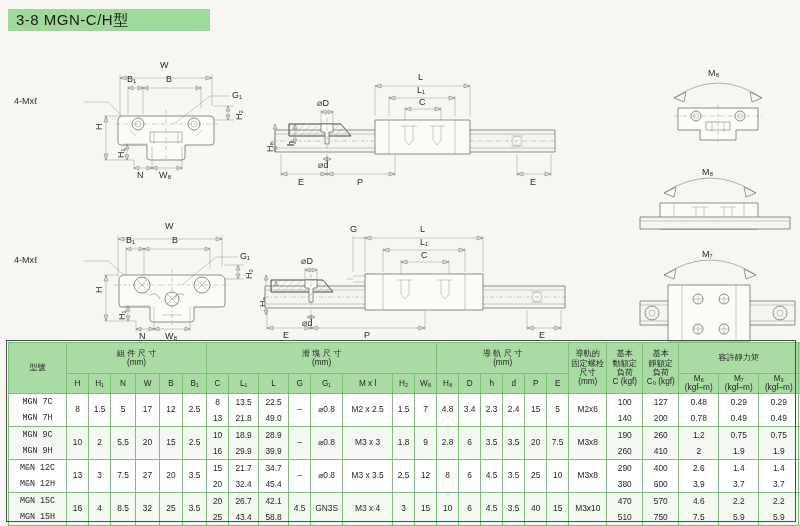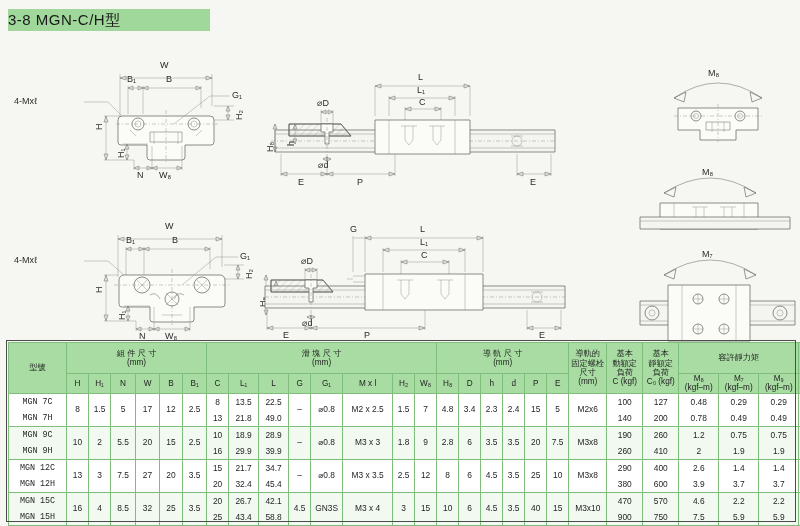--- a/index.html
+++ b/index.html
@@ -9,21 +9,21 @@
     font-family:"Liberation Sans","DejaVu Sans",sans-serif;
     color:#231f20;
     position:relative;
   }
   
   #title-band{
     position:absolute;left:8px;top:9px;width:202px;height:22px;
     background:#9fd89a;
     display:flex;align-items:center;
   }
-  #title-band .t{font-size:15px;letter-spacing:.5px;color:#1a1a1a;}
+  #title-band .t{font-size:15px;letter-spacing:.5px;padding-left:8px;color:#1a1a1a;}
   
   #drawings{position:absolute;left:0;top:34px;width:800px;height:300px;}
   .dwg{position:absolute;}
   .lbl{position:absolute;font-size:9px;color:#2a2a2a;white-space:nowrap;}
   svg{display:block;overflow:visible;}
   .ln{stroke:#5d5d5d;stroke-width:.7;fill:none;}
   .ln2{stroke:#6e6e6e;stroke-width:.55;fill:none;}
   .thin{stroke:#8a8a8a;stroke-width:.45;fill:none;}
   .dash{stroke:#8a8a8a;stroke-width:.45;fill:none;stroke-dasharray:4 2 1 2;}
   .fillbody{fill:#fbfbf8;stroke:#5d5d5d;stroke-width:.7;}
@@ -747,21 +747,21 @@
         <td>15</td>
         <td>10</td>
         <td>6</td>
         <td>4.5</td>
         <td>3.5</td>
         <td>40</td>
         <td>15</td>
         <td>M3x10</td>
         <td class="pair">
           <span>470</span>
-          <span>900</span>
+          <span>510</span>
         </td>
         <td class="pair">
           <span>570</span>
           <span>750</span>
         </td>
         <td class="pair">
           <span>4.6</span>
           <span>7.5</span>
         </td>
         <td class="pair">

